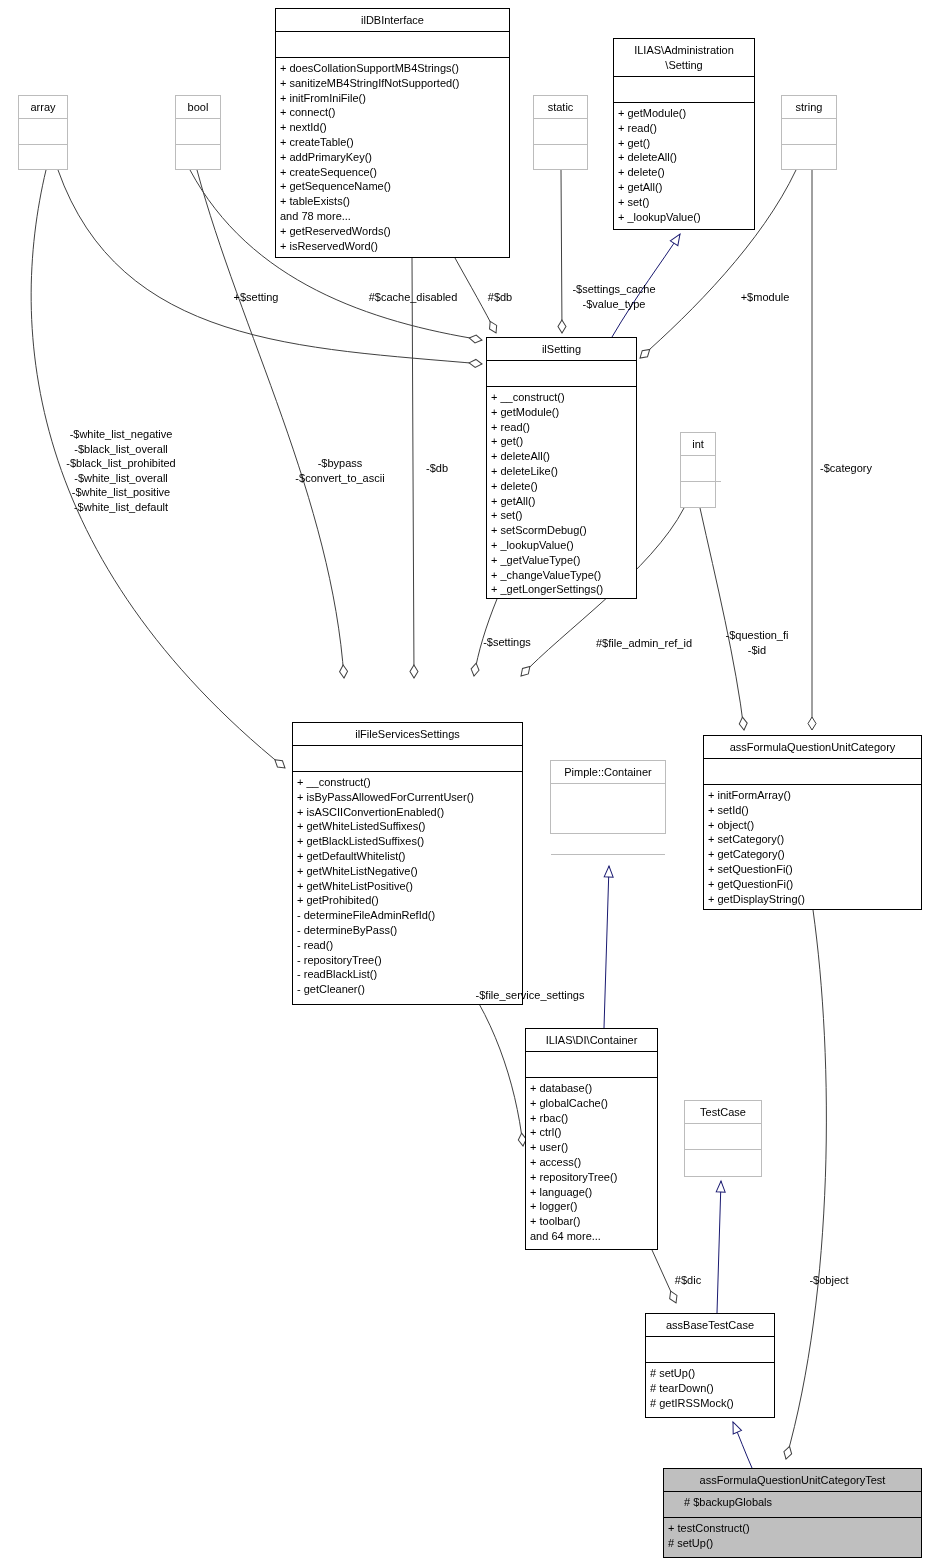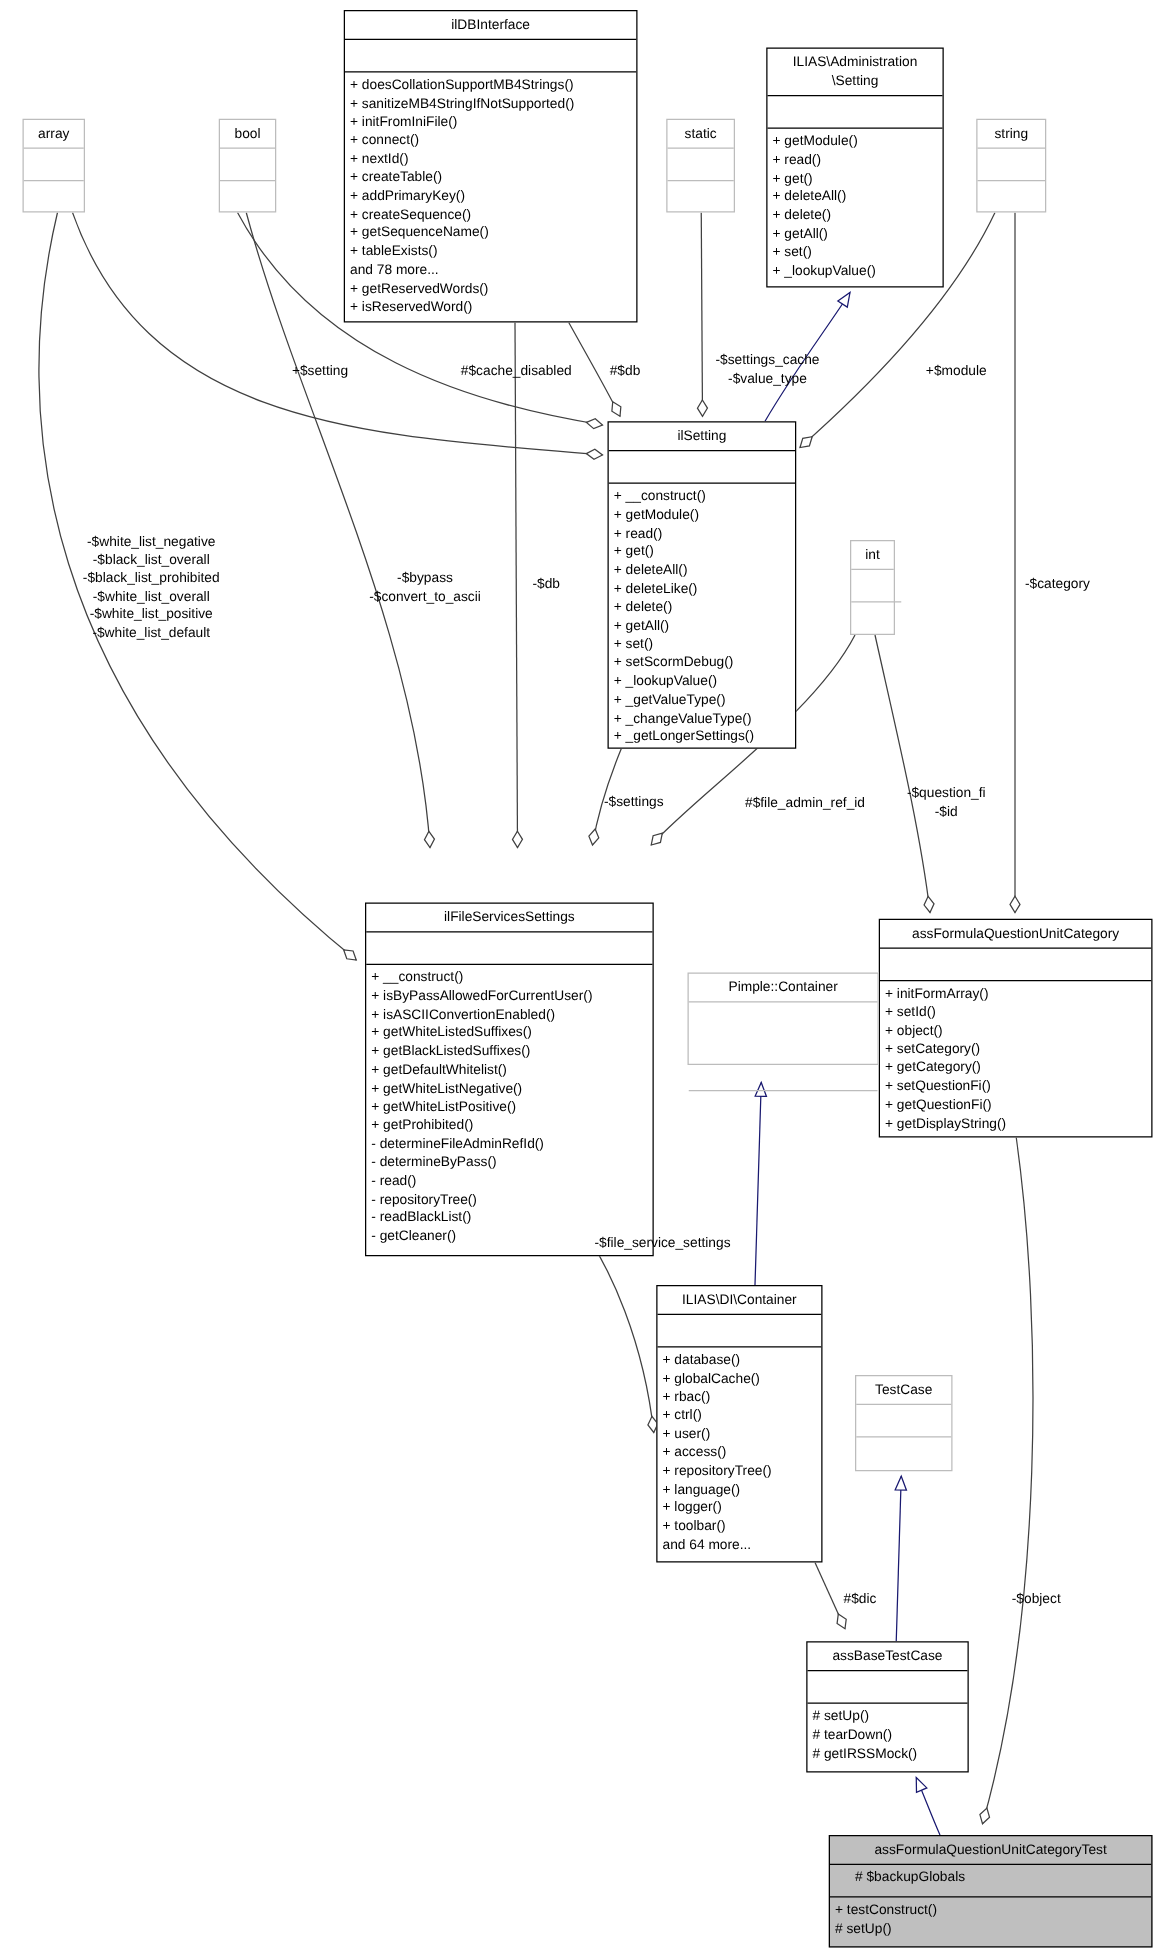--- a/index.html
+++ b/index.html
@@ -194,21 +194,21 @@
         <div>+ setId()</div>
         <div>+ object()</div>
         <div>+ setCategory()</div>
         <div>+ getCategory()</div>
         <div>+ setQuestionFi()</div>
         <div>+ getQuestionFi()</div>
         <div>+ getDisplayString()</div>
       </div>
   </div>
 
-  <div class="uml-class external" style="left:550px;top:778px;width:153px;height:74px;gap:45px;">
+  <div class="uml-class external" style="left:550px;top:760px;width:116px;height:74px;gap:45px;">
     <div class="uml-title">
         <div>Pimple::Container</div>
       </div>
     <div class="uml-attrs"></div>
     <div class="uml-methods"></div>
   </div>
 
   <div class="uml-class" style="left:525px;top:1028px;width:133px;height:222px;">
     <div class="uml-title">
         <div>ILIAS\DI\Container</div>

